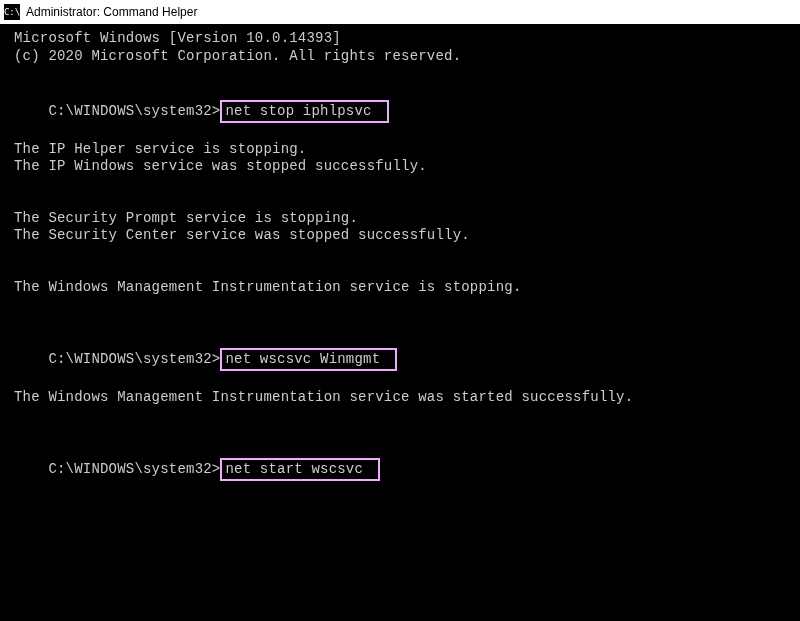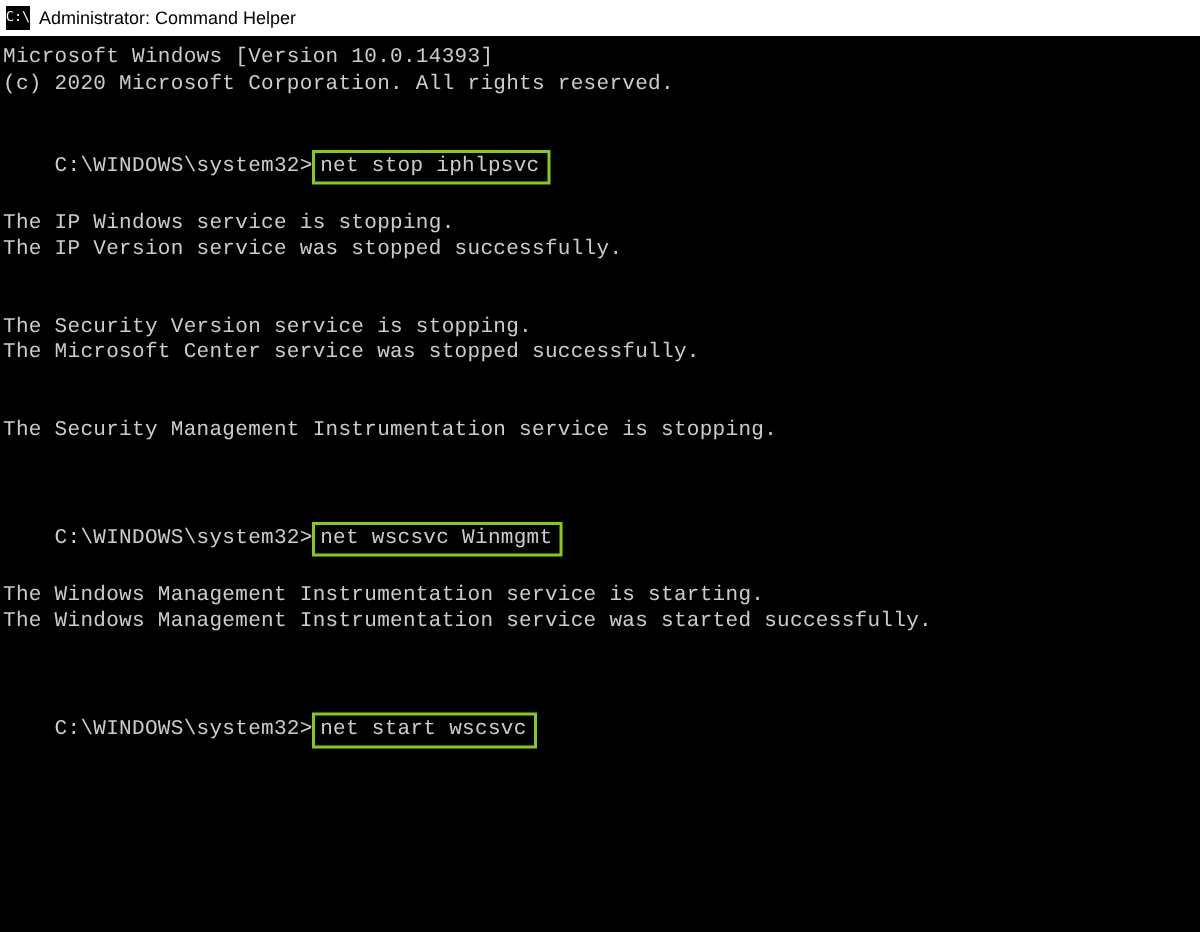--- a/index.html
+++ b/index.html
@@ -38,24 +38,25 @@
       margin-right: 6px;
       font-family: Consolas, monospace;
     }
     .terminal {
       padding: 6px 0 6px 2px;
       line-height: 1.25;
       letter-spacing: 0.2px;
     }
     .line {
       white-space: pre;
+      margin-left: 12px;
     }
     .highlight-box {
-      border: 2px solid #84cc16;
-      padding: 1px 5px 1px 3px;
+      border: 2px solid #f0abfc;
+      padding: 1px 15px 1px 3px;
       display: inline-block;
     }
     .spacer {
       height: 17px;
     }
     .spacer-lg {
       height: 34px;
     }
   </style>
 </head>
@@ -67,35 +68,34 @@
 </div>
 
 <div class="terminal">
   <div class="line">Microsoft Windows [Version 10.0.14393]</div>
   <div class="line">(c) 2020 Microsoft Corporation. All rights reserved.</div>
   <div class="spacer"></div>
 
   <div class="line">
     <span>C:\WINDOWS\system32&gt;</span><span class="highlight-box"><span>net stop iphlpsvc</span></span>
   </div>
-  <div class="line">The IP Windows service is stopping.</div>
-  <div class="line">The IP Version service was stopped successfully.</div>
+  <div class="line">The IP Helper service is stopping.</div>
+  <div class="line">The IP Windows service was stopped successfully.</div>
   <div class="spacer-lg"></div>
 
-  <div class="line">The Security Version service is stopping.</div>
-  <div class="line">The Microsoft Center service was stopped successfully.</div>
+  <div class="line">The Security Prompt service is stopping.</div>
+  <div class="line">The Security Center service was stopped successfully.</div>
   <div class="spacer-lg"></div>
 
-  <div class="line">The Security Management Instrumentation service is stopping.</div>
+  <div class="line">The Windows Management Instrumentation service is stopping.</div>
   <div class="spacer-lg"></div>
 
   <div class="line">
     <span>C:\WINDOWS\system32&gt;</span><span class="highlight-box"><span>net wscsvc Winmgmt</span></span>
   </div>
-  <div class="line">The Windows Management Instrumentation service is starting.</div>
   <div class="line">The Windows Management Instrumentation service was started successfully.</div>
   <div class="spacer-lg"></div>
 
   <div class="line">
     <span>C:\WINDOWS\system32&gt;</span><span class="highlight-box"><span>net start wscsvc</span></span>
   </div>
 
 </div>
 
 </body></html>

